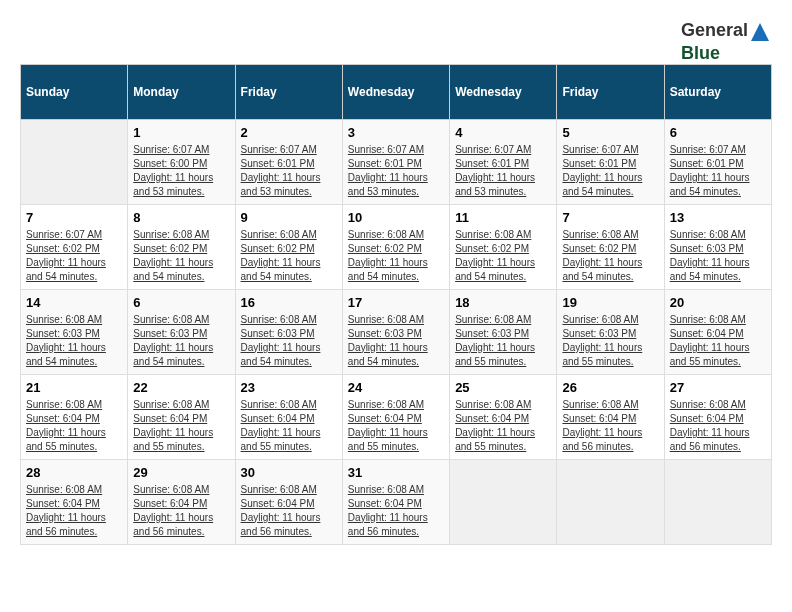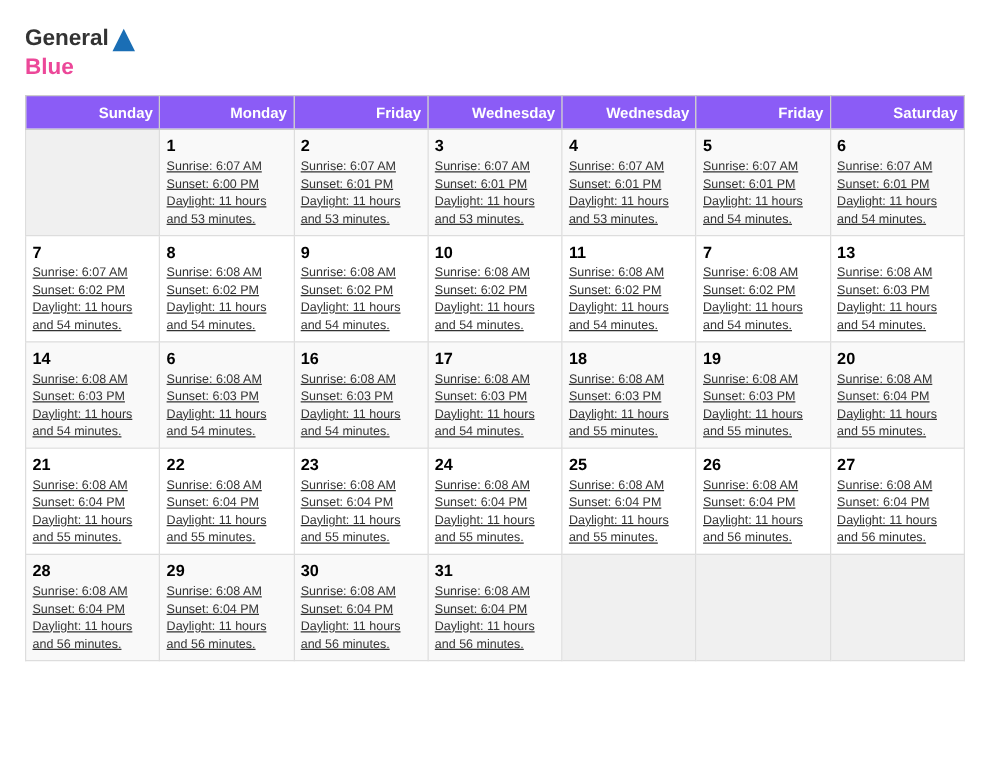--- a/index.html
+++ b/index.html
@@ -5,23 +5,23 @@
     * { box-sizing: border-box; margin: 0; padding: 0; }
     body {
       font-family: Arial, sans-serif;
       background: #fff;
       width: 792px;
       min-height: 612px;
       padding: 20px;
     }
     .header {
       display: flex;
-      justify-content: flex-start;
+      justify-content: flex-end;
       align-items: flex-start;
-      margin-bottom: 12px;
+      margin-bottom: 0;
     }
     .logo {
       display: flex;
       align-items: center;
     }
     .title-block {
       text-align: right;
     }
     .month-year {
       font-size: 36px;
@@ -31,24 +31,24 @@
     .location {
       font-size: 16px;
       color: #555;
     }
     table {
       width: 100%;
       border-collapse: collapse;
       font-size: 11px;
     }
     thead tr th {
-      background-color: #8b5cf6;
+      background-color: #0c4a6e;
       color: #fff;
-      padding: 6px 5px;
-      text-align: right;
+      padding: 20px 5px;
+      text-align: left;
       font-size: 12px;
       border: 1px solid #ccc;
     }
     tbody tr td {
       vertical-align: top;
       padding: 5px;
       border: 1px solid #ddd;
       min-height: 80px;
       width: 14.28%;
     }
@@ -76,21 +76,21 @@
   </style>
 </head>
 <body>
 
 <div class="header">
   <div class="logo">
     <div>
       <span style="font-size:18px; font-weight:bold; color:#333;">General</span><svg width="22" height="22" viewBox="0 0 22 22" style="vertical-align:middle; margin: 0 1px;">
           <polygon points="11,2 20,20 2,20" fill="#1a6eb5"></polygon>
         </svg><br>
-      <span style="font-size:18px; font-weight:bold; color:#ec4899;">Blue</span>
+      <span style="font-size:18px; font-weight:bold; color:#14532d;">Blue</span>
     </div>
   </div>
 </div>
 
 <table>
   <thead>
     <tr>
     <th>Sunday</th>
         <th>Monday</th>
         <th>Friday</th>

